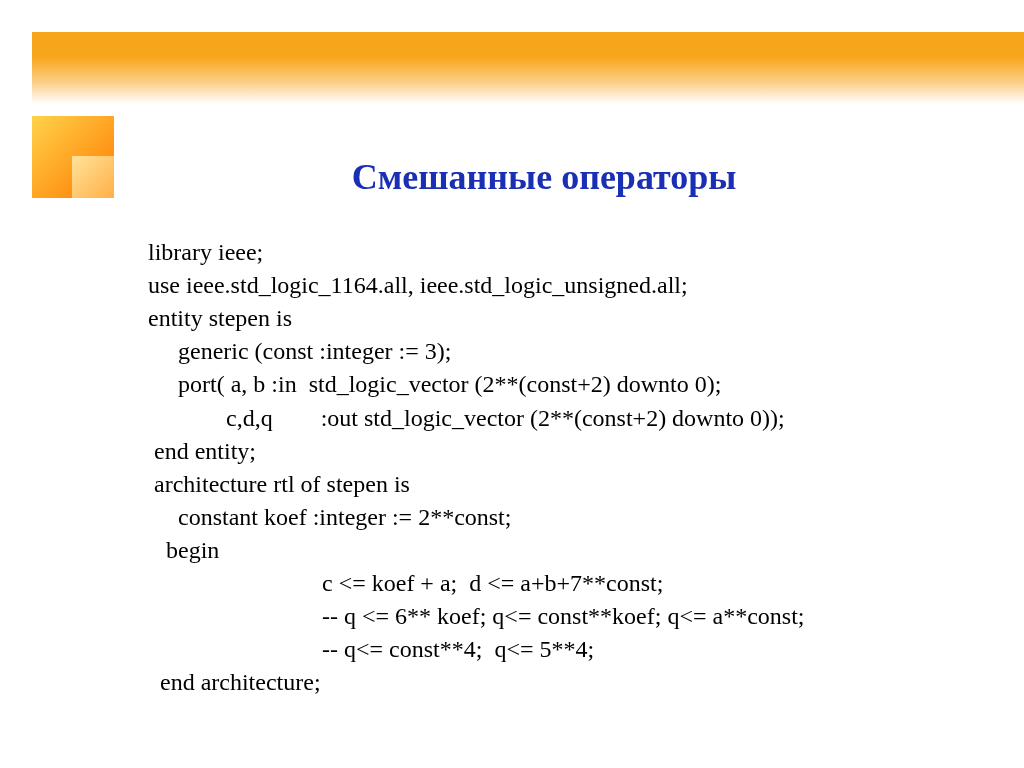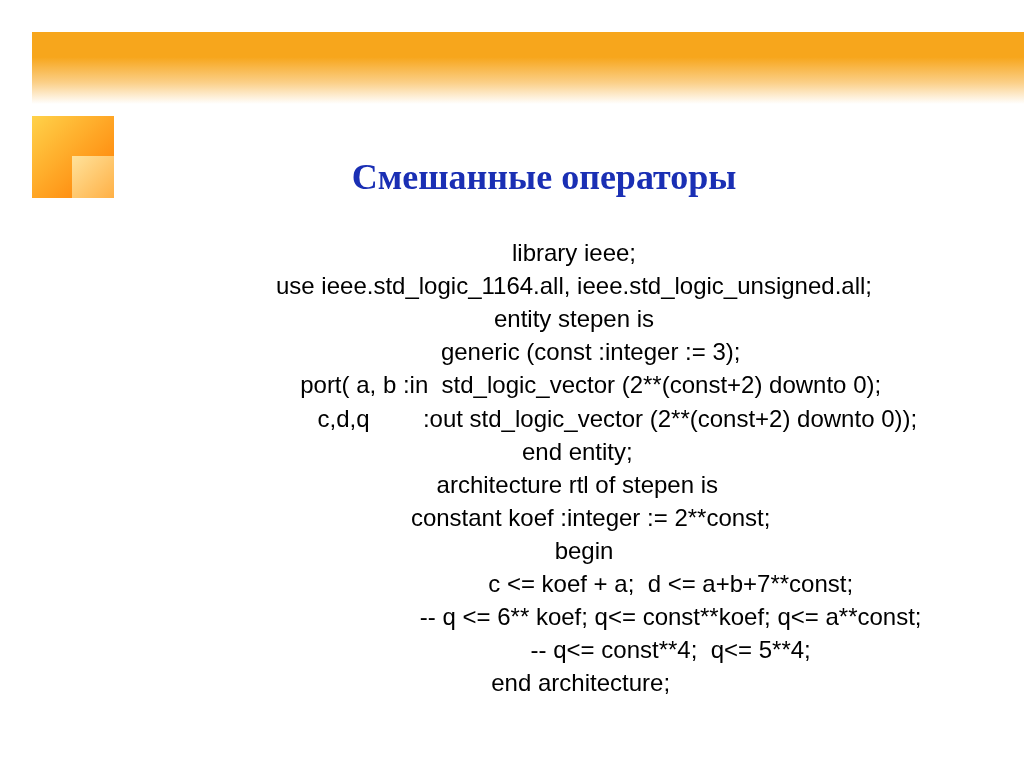--- a/index.html
+++ b/index.html
@@ -44,23 +44,22 @@
     font-family: "Times New Roman", Times, serif;
   }
   .body {
     position: absolute;
     top: 188px;
     left: 100px;
     right: 40px;
     font-size: 24px;
     color: #000;
     line-height: 1.38;
-    font-family: Liberation Sans, sans-serif;
+    font-family: Liberation Serif, serif;
     white-space: pre;
-    text-align: center;
   }
   .bottom-strip {
     position: absolute;
     bottom: 0; left: 0; right: 0;
     height: 18px;
     background: linear-gradient(to top, #f7a61c 0%, #fbcf87 60%, #ffffff 100%);
     opacity: 0.6;
   }
 </style>
 </head>

